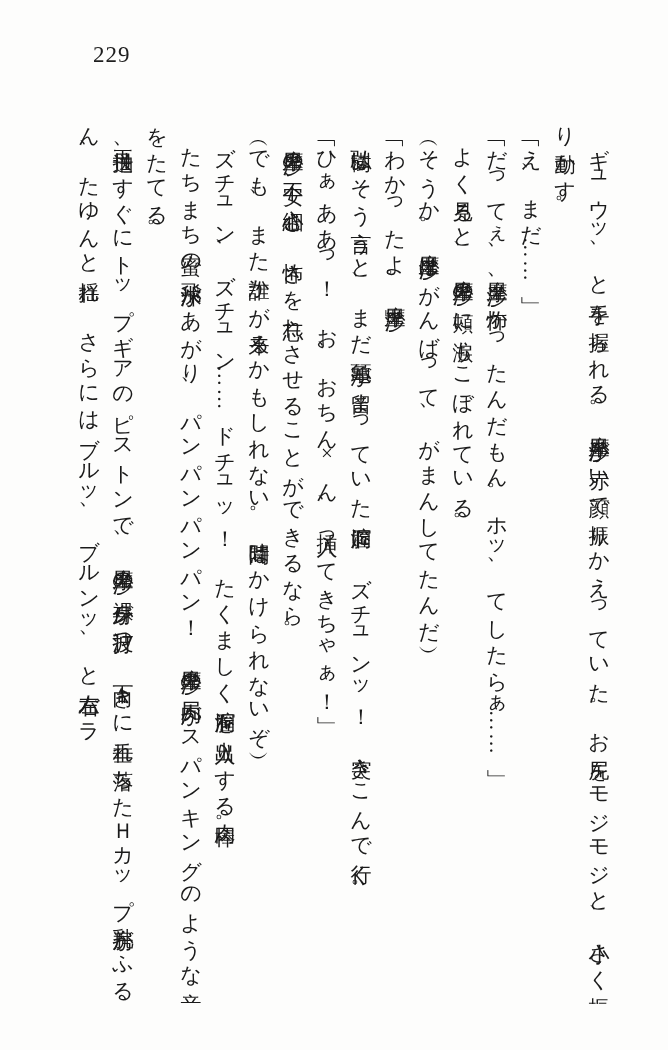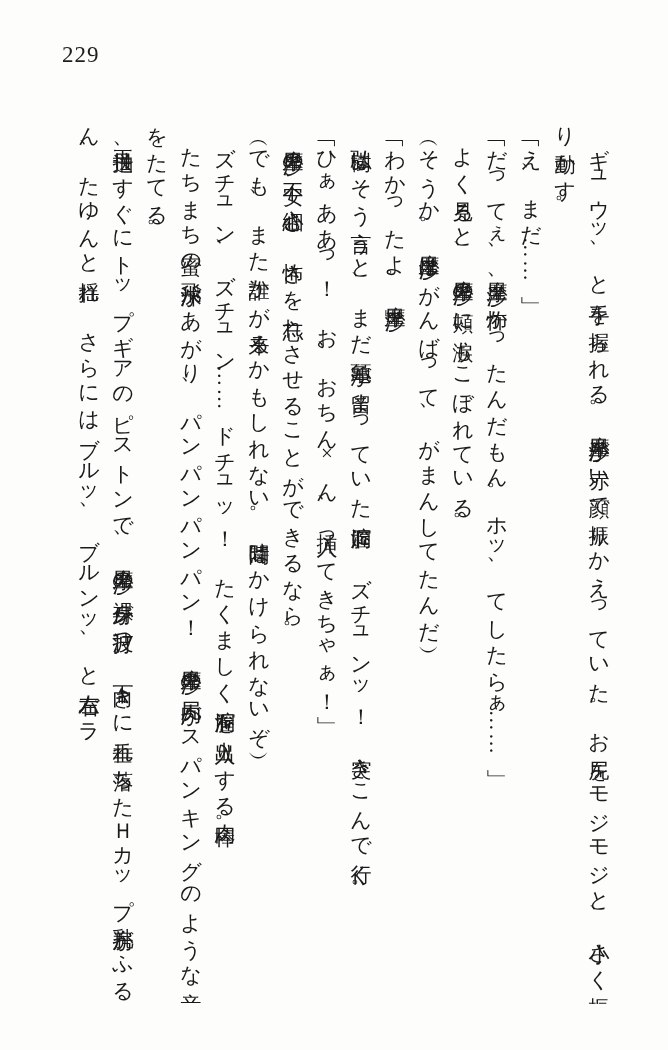--- a/index.html
+++ b/index.html
@@ -10,20 +10,21 @@
     width: 668px;
     height: 1050px;
     position: relative;
     background: #fdfdfc;
     overflow: hidden;
     font-family: "Liberation Serif", "DejaVu Serif", serif;
   }
   .page {
     position: absolute;
     inset: 0;
+    margin-left: 31px;
   }
   .page-number {
     position: absolute;
     top: 42px;
     left: 62px;
     font-size: 23px;
     letter-spacing: 1px;
     color: #1e1e1e;
   }
   .text-block {

